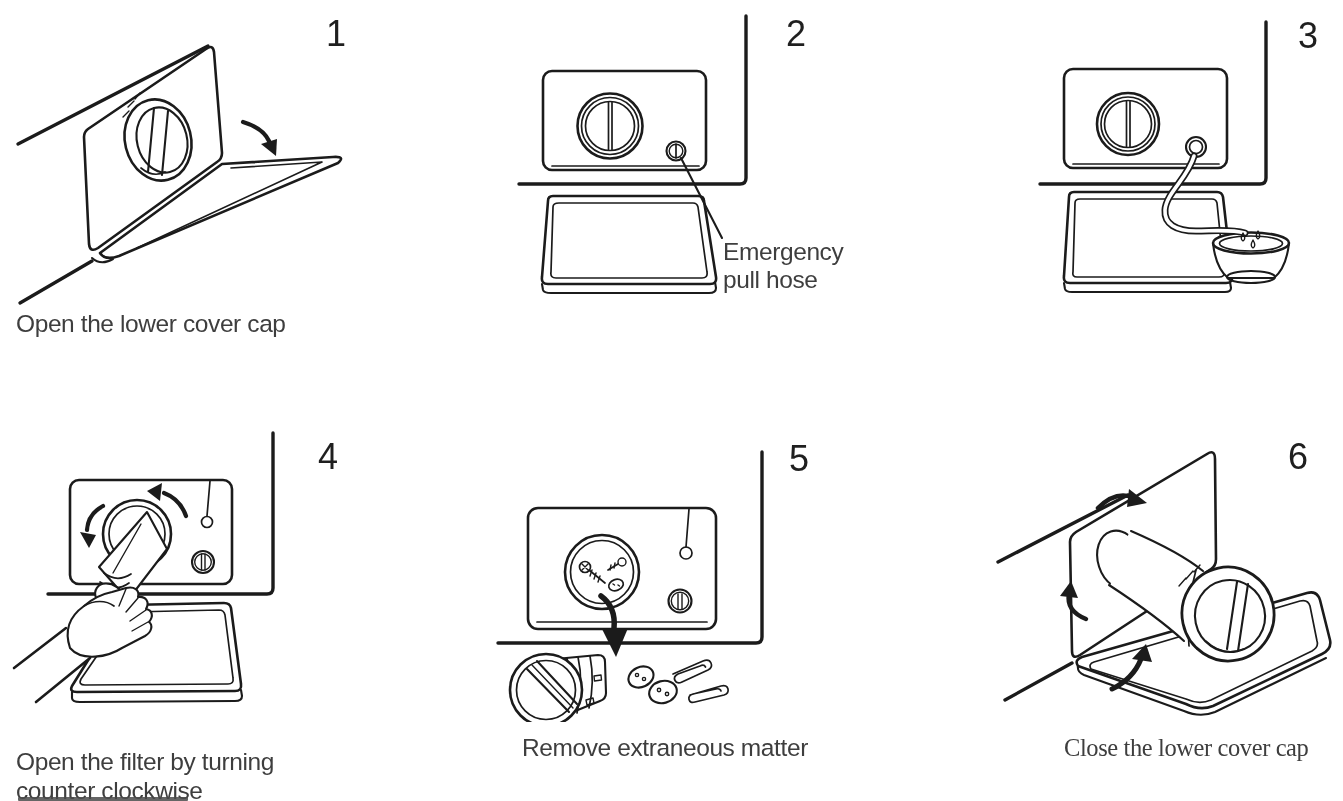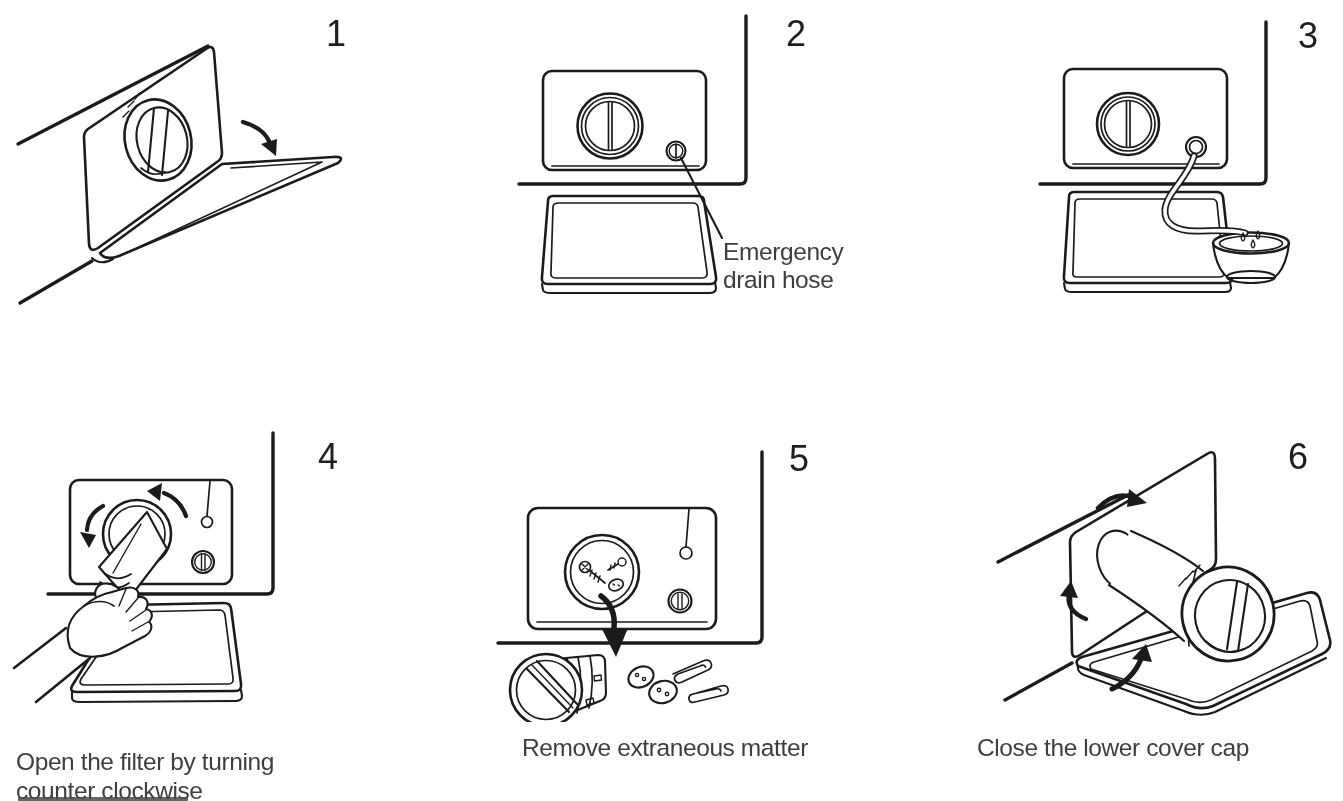--- a/index.html
+++ b/index.html
@@ -283,23 +283,24 @@
     </svg>
   </div>
 
   <div class="step-num" style="left:326px;top:14px;">1</div>
   <div class="step-num" style="left:786px;top:14px;">2</div>
   <div class="step-num" style="left:1298px;top:16px;">3</div>
   <div class="step-num" style="left:318px;top:437px;">4</div>
   <div class="step-num" style="left:789px;top:439px;">5</div>
   <div class="step-num" style="left:1288px;top:437px;">6</div>
 
+  <div class="caption" style="left:16px;top:309px;">Open the lower cover cap</div>
   <div class="caption" style="left:16px;top:747px;">Open the filter by turning
 counter clockwise</div>
   <div class="caption" style="left:522px;top:733px;">Remove extraneous matter</div>
-  <div class="caption" style="left:977px;top:733px;">Close the lower cover cap</div>
+  <div class="caption" style="left:1064px;top:733px;font-family:Liberation Serif, serif;">Close the lower cover cap</div>
 
   <div class="callout" style="left:723px;top:238px;">Emergency
-drain hose</div>
+pull hose</div>
 
   <div class="artifact" style="left:18px;top:797px;width:170px;height:4px;"></div>
 
 </div>
 
 </body></html>

